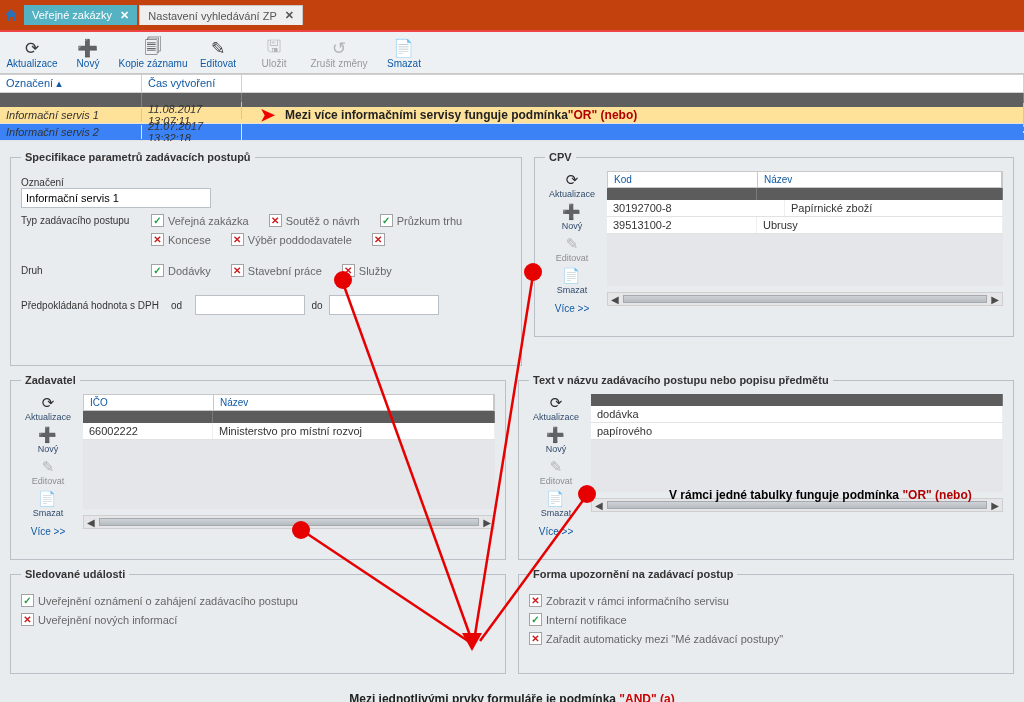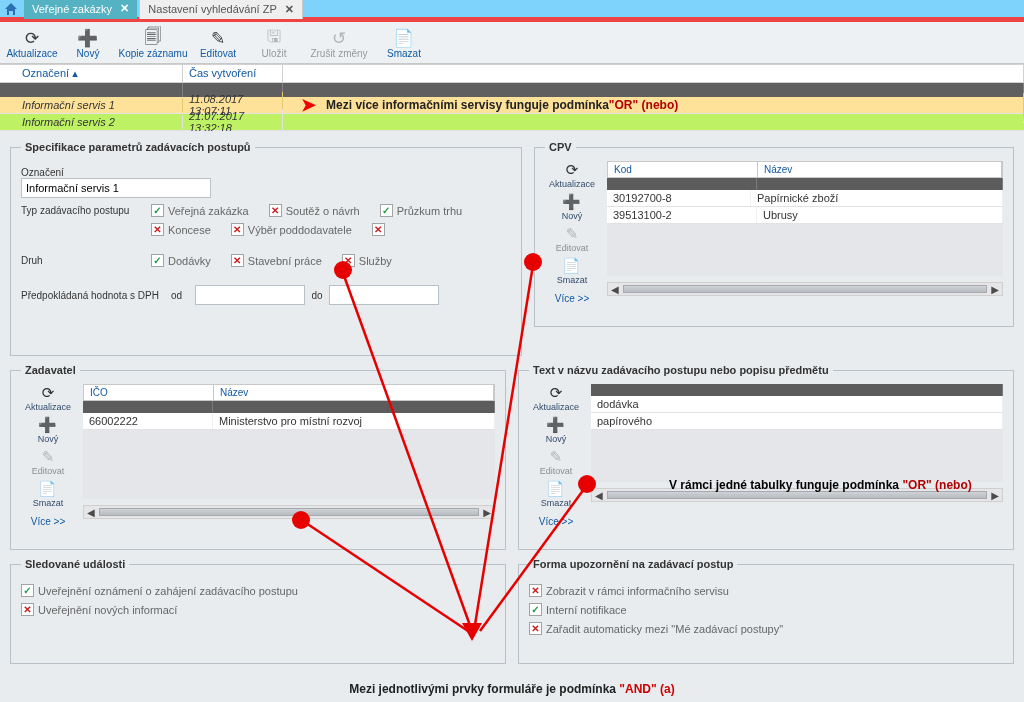--- a/index.html
+++ b/index.html
@@ -1,42 +1,42 @@
 <!DOCTYPE html>
 <html><head>
 <meta charset="utf-8">
 <style>
   * { box-sizing: border-box; margin: 0; padding: 0; }
   body { font-family: Arial, sans-serif; font-size: 11px; background: #e9ecef; width: 1024px; color: #333; }
   
   
-  .tabstrip { display: flex; align-items: center; background: #7dd3fc; border-bottom: 5px solid #ef4444; height: 22px; }
+  .tabstrip { display: flex; align-items: center; background: #c2410c; border-bottom: 2px solid #ef4444; height: 32px; }
   .home-btn { width: 22px; height: 22px; display:flex; align-items:center; justify-content:center; color:#2b6fb5; cursor:pointer; }
   .tab { display: flex; align-items: center; padding: 2px 8px; height: 20px; margin-left: 2px; }
   .tab.active { background: #55b2c2; color: #fff; }
   .tab.inactive { background: #efefef; color: #555; border:1px solid #c8c8c8; border-bottom:none;}
   .tab .close { margin-left: 8px; font-weight:bold; }
   
   
   .toolbar { display: flex; background: #eef1f4; border-bottom:1px solid #c8c8c8; padding:4px 4px 2px 4px; }
   .tool { display:flex; flex-direction:column; align-items:center; width:56px; padding:2px 0; font-size:10px; color:#0f5aa6; cursor:pointer;}
   .tool.disabled { color:#989898; cursor:default;}
   .tool .glyph { font-size:17px; height:20px; display:flex; align-items:center; justify-content:center; color:#3a3a3a;}
   .tool.disabled .glyph { color:#b3b3b3; }
   .tool.wide { width:74px; }
   
   
   .grid-top { background:#fff; }
   .grid-th-row { display:flex; border-top:1px solid #d0d0d0; border-bottom:1px solid #d0d0d0; background:#fff; }
   .grid-th { padding:2px 6px; color:#1159a3; font-size:11px; border-right:1px solid #d0d0d0; background:#fff;}
-  .col-oz { width:167px;margin-left:16px; } .col-cv{ width:100px;}
+  .col-oz { width:142px; } .col-cv{ width:100px;}
   .grid-filter-row { display:flex; background:#5f5f5f; height:14px;}
   .grid-filter-row .cell { border-right:1px solid #808080; color:#a6a6a6; font-size:9px; padding:0 4px; }
   .grid-body { }
-  .grid-row { display:flex; align-items:center; border-bottom:1px solid #e2e2e2; height:17px; background:#bef264;}
+  .grid-row { display:flex; align-items:center; border-bottom:1px solid #e2e2e2; height:17px; background:#3b82f6;}
   .grid-row.sel { background:#ffe29a; }
   .grid-cell { padding:1px 6px; font-style:italic; border-right:1px solid #e2e2e2; }
   .grid-row.sel .grid-cell { border-right-color:#e5c874;}
   
   .note-or { display:flex; align-items:center; color:#b00000; font-style:normal; margin-left:12px; font-size:12px; font-weight:bold;}
   .note-or .arrow { color:#f00000; font-size:18px; margin-right:10px; font-weight:bold;}
   .note-or .black { color:#222; font-weight:bold;border-radius:7px;}
   
   
   .formwrap { background:#e9ecef; padding:10px 10px 4px 10px; position:relative; }
@@ -258,21 +258,21 @@
           <div class="mini-th">
               <div class="th" style="width:150px">Kod</div>
               <div class="th" style="flex:1">Název</div>
             </div>
           <div class="mini-filter">
               <div class="c" style="width:150px"></div>
               <div class="c" style="flex:1"></div>
             </div>
           <div class="mini-body">
             <div class="mini-row">
-                <div class="c" style="width:144px">30192700-8</div>
+                <div class="c" style="width:178px">30192700-8</div>
                 <div class="c" style="flex:1">Papírnické zboží</div>
               </div>
             <div class="mini-row">
                 <div class="c" style="width:150px">39513100-2</div>
                 <div class="c" style="flex:1">Ubrusy</div>
               </div>
           </div>
           <div class="hscroll">
               <span>◀</span>
               <div class="bar"></div>

